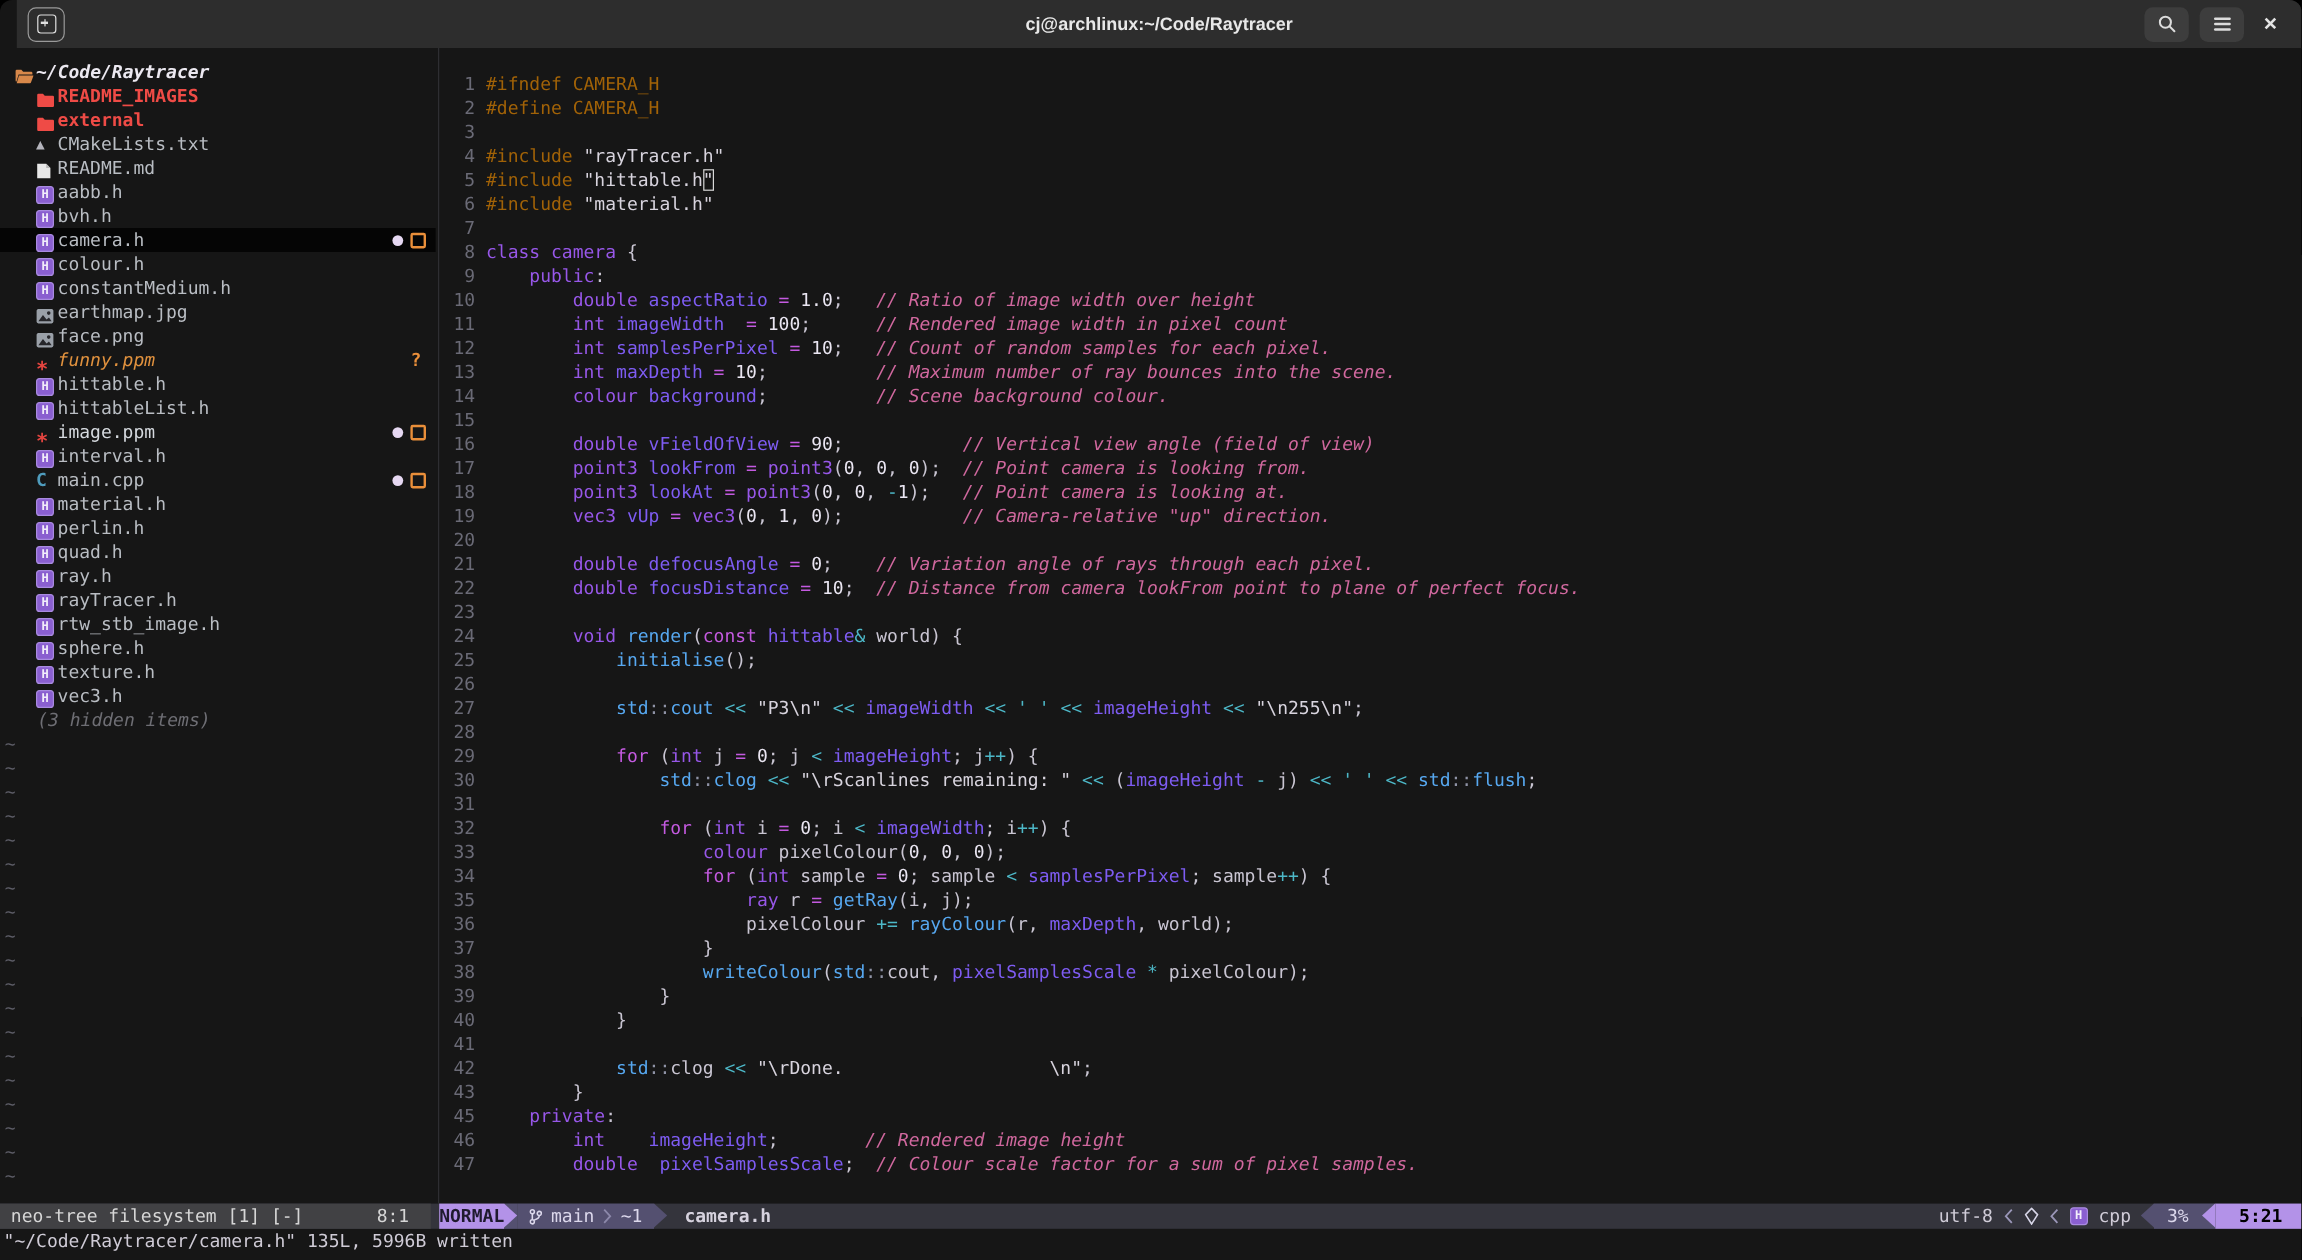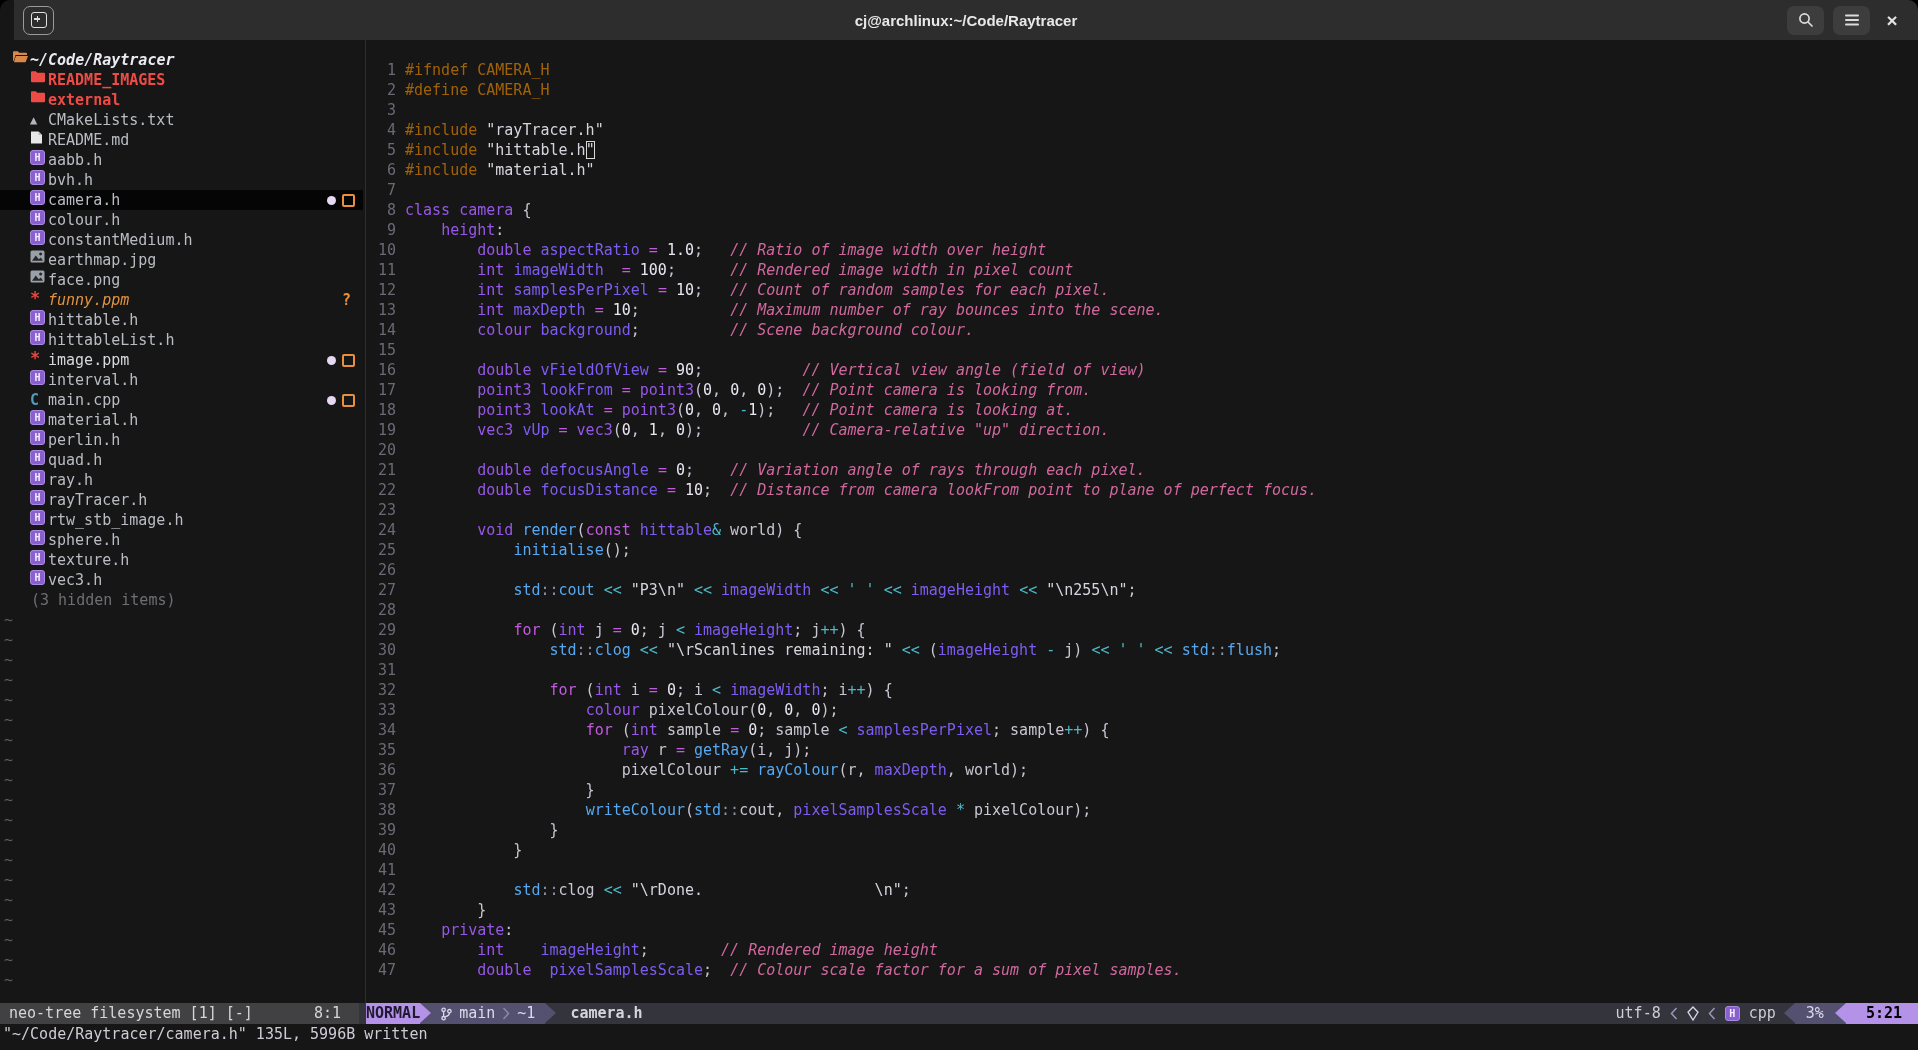--- a/index.html
+++ b/index.html
@@ -15,31 +15,31 @@
   .newtab-inner:after{content:"";position:absolute;left:5px;top:2.5px;width:1.6px;height:6px;background:#e0e0e0;}
   .tb-title{position:absolute;left:0;right:0;text-align:center;color:#e8e8e8;font-size:15px;font-weight:bold;pointer-events:none;}
   .tb-right{margin-left:auto;display:flex;align-items:center;gap:9px;margin-right:13px;}
   .icon-btn{width:37px;height:29px;background:#3d3d3d;border-radius:7px;display:flex;align-items:center;justify-content:center;}
   .close-btn{width:26px;height:26px;display:flex;align-items:center;justify-content:center;color:#e4e4e4;
              font-size:19px;line-height:1;font-weight:bold;}
   
   .term{position:absolute;top:40px;left:0;right:0;bottom:0;background:#161616;font-size:15px;line-height:20px;color:#c9c5d2;}
   
   .sidebar{position:absolute;top:0;left:0;width:363px;padding-top:10px;}
-  .tree-row{position:relative;height:20px;display:flex;align-items:flex-start;padding-left:30px;box-sizing:border-box;white-space:nowrap;}
+  .tree-row{position:relative;height:20px;display:flex;align-items:flex-end;padding-left:30px;box-sizing:border-box;white-space:nowrap;}
   .tree-row.sel{background:#050505;}
   .tree-row.rootrow{padding-left:12px;}
   .ticon{width:17px;display:inline-flex;justify-content:flex-start;align-items:center;flex:none;}
   .tlabel{margin-left:1px;}
   .lab-root{color:#ece9f1;font-weight:bold;font-style:italic;}
   .lab-red{color:#ef4b46;font-weight:bold;}
   .lab-file{color:#b9bdc3;}
   .lab-filebright{color:#d5d9de;}
   .lab-ppm{color:#e2923e;font-style:italic;}
-  .lab-hidden{color:#6e6e74;}
+  .lab-hidden{color:#6e6e74;font-style:italic;}
   .hbadge{display:inline-block;width:15px;height:15px;background:#8a5fd0;border:1px solid #a98ae0;border-radius:3px;
           color:#f2eefb;font-size:10px;font-weight:bold;text-align:center;line-height:14px;box-sizing:border-box;}
   .staricon{color:#e64540;font-weight:bold;font-size:17px;line-height:10px;position:relative;top:3px;}
   .cppicon{color:#4f9cbd;font-weight:bold;font-size:15px;}
   .cmakeicon{color:#b4b4bc;font-size:12px;}
   .mk-dot{position:absolute;left:327px;top:6px;width:9px;height:9px;border-radius:50%;background:#e6d8f2;}
   .mk-sq{position:absolute;left:342px;top:4px;width:13px;height:13px;border:2px solid #ea8f3a;border-radius:2px;box-sizing:border-box;}
   .mk-q{position:absolute;left:342px;top:0;color:#ea8f3a;font-weight:bold;}
   .tilde-row{height:20px;padding-left:4px;color:#5c5c66;}
   .vsep{position:absolute;left:365px;top:0;width:1px;height:963px;background:#2e2e32;}
@@ -327,21 +327,21 @@
     <div class="vsep"></div>
     <div class="editor">
         <div class="code-line"><span class="ln">1</span><span class="code"><span class="t-pp">#ifndef CAMERA_H</span></span></div>
         <div class="code-line"><span class="ln">2</span><span class="code"><span class="t-pp">#define CAMERA_H</span></span></div>
         <div class="code-line"><span class="ln">3</span><span class="code"></span></div>
         <div class="code-line"><span class="ln">4</span><span class="code"><span class="t-pp">#include </span><span class="t-str">"rayTracer.h"</span></span></div>
         <div class="code-line"><span class="ln">5</span><span class="code"><span class="t-pp">#include </span><span class="t-str">"hittable.h</span><span class="t-cur">"</span></span></div>
         <div class="code-line"><span class="ln">6</span><span class="code"><span class="t-pp">#include </span><span class="t-str">"material.h"</span></span></div>
         <div class="code-line"><span class="ln">7</span><span class="code"></span></div>
         <div class="code-line"><span class="ln">8</span><span class="code"><span class="t-kw">class</span><span class="t-tx"> </span><span class="t-kw">camera</span><span class="t-tx"> {</span></span></div>
-        <div class="code-line"><span class="ln">9</span><span class="code"><span class="t-tx">    </span><span class="t-kw">height</span><span class="t-tx">:</span></span></div>
+        <div class="code-line"><span class="ln">9</span><span class="code"><span class="t-tx">    </span><span class="t-kw">public</span><span class="t-tx">:</span></span></div>
         <div class="code-line"><span class="ln">10</span><span class="code"><span class="t-tx">        </span><span class="t-kw">double</span><span class="t-tx"> </span><span class="t-mem">aspectRatio</span><span class="t-tx"> </span><span class="t-mag">=</span><span class="t-tx"> </span><span class="t-num">1.0</span><span class="t-tx">;   </span><span class="t-cm">// Ratio of image width over height</span></span></div>
         <div class="code-line"><span class="ln">11</span><span class="code"><span class="t-tx">        </span><span class="t-kw">int</span><span class="t-tx"> </span><span class="t-mem">imageWidth</span><span class="t-tx">  </span><span class="t-mag">=</span><span class="t-tx"> </span><span class="t-num">100</span><span class="t-tx">;      </span><span class="t-cm">// Rendered image width in pixel count</span></span></div>
         <div class="code-line"><span class="ln">12</span><span class="code"><span class="t-tx">        </span><span class="t-kw">int</span><span class="t-tx"> </span><span class="t-mem">samplesPerPixel</span><span class="t-tx"> </span><span class="t-mag">=</span><span class="t-tx"> </span><span class="t-num">10</span><span class="t-tx">;   </span><span class="t-cm">// Count of random samples for each pixel.</span></span></div>
         <div class="code-line"><span class="ln">13</span><span class="code"><span class="t-tx">        </span><span class="t-kw">int</span><span class="t-tx"> </span><span class="t-mem">maxDepth</span><span class="t-tx"> </span><span class="t-mag">=</span><span class="t-tx"> </span><span class="t-num">10</span><span class="t-tx">;          </span><span class="t-cm">// Maximum number of ray bounces into the scene.</span></span></div>
         <div class="code-line"><span class="ln">14</span><span class="code"><span class="t-tx">        </span><span class="t-kw">colour</span><span class="t-tx"> </span><span class="t-mem">background</span><span class="t-tx">;          </span><span class="t-cm">// Scene background colour.</span></span></div>
         <div class="code-line"><span class="ln">15</span><span class="code"></span></div>
         <div class="code-line"><span class="ln">16</span><span class="code"><span class="t-tx">        </span><span class="t-kw">double</span><span class="t-tx"> </span><span class="t-mem">vFieldOfView</span><span class="t-tx"> </span><span class="t-mag">=</span><span class="t-tx"> </span><span class="t-num">90</span><span class="t-tx">;           </span><span class="t-cm">// Vertical view angle (field of view)</span></span></div>
         <div class="code-line"><span class="ln">17</span><span class="code"><span class="t-tx">        </span><span class="t-kw">point3</span><span class="t-tx"> </span><span class="t-mem">lookFrom</span><span class="t-tx"> </span><span class="t-mag">=</span><span class="t-tx"> </span><span class="t-kw">point3</span><span class="t-tx">(</span><span class="t-num">0</span><span class="t-tx">, </span><span class="t-num">0</span><span class="t-tx">, </span><span class="t-num">0</span><span class="t-tx">);  </span><span class="t-cm">// Point camera is looking from.</span></span></div>
         <div class="code-line"><span class="ln">18</span><span class="code"><span class="t-tx">        </span><span class="t-kw">point3</span><span class="t-tx"> </span><span class="t-mem">lookAt</span><span class="t-tx"> </span><span class="t-mag">=</span><span class="t-tx"> </span><span class="t-kw">point3</span><span class="t-tx">(</span><span class="t-num">0</span><span class="t-tx">, </span><span class="t-num">0</span><span class="t-tx">, </span><span class="t-op">-</span><span class="t-num">1</span><span class="t-tx">);   </span><span class="t-cm">// Point camera is looking at.</span></span></div>
         <div class="code-line"><span class="ln">19</span><span class="code"><span class="t-tx">        </span><span class="t-kw">vec3</span><span class="t-tx"> </span><span class="t-mem">vUp</span><span class="t-tx"> </span><span class="t-mag">=</span><span class="t-tx"> </span><span class="t-kw">vec3</span><span class="t-tx">(</span><span class="t-num">0</span><span class="t-tx">, </span><span class="t-num">1</span><span class="t-tx">, </span><span class="t-num">0</span><span class="t-tx">);           </span><span class="t-cm">// Camera-relative "up" direction.</span></span></div>

